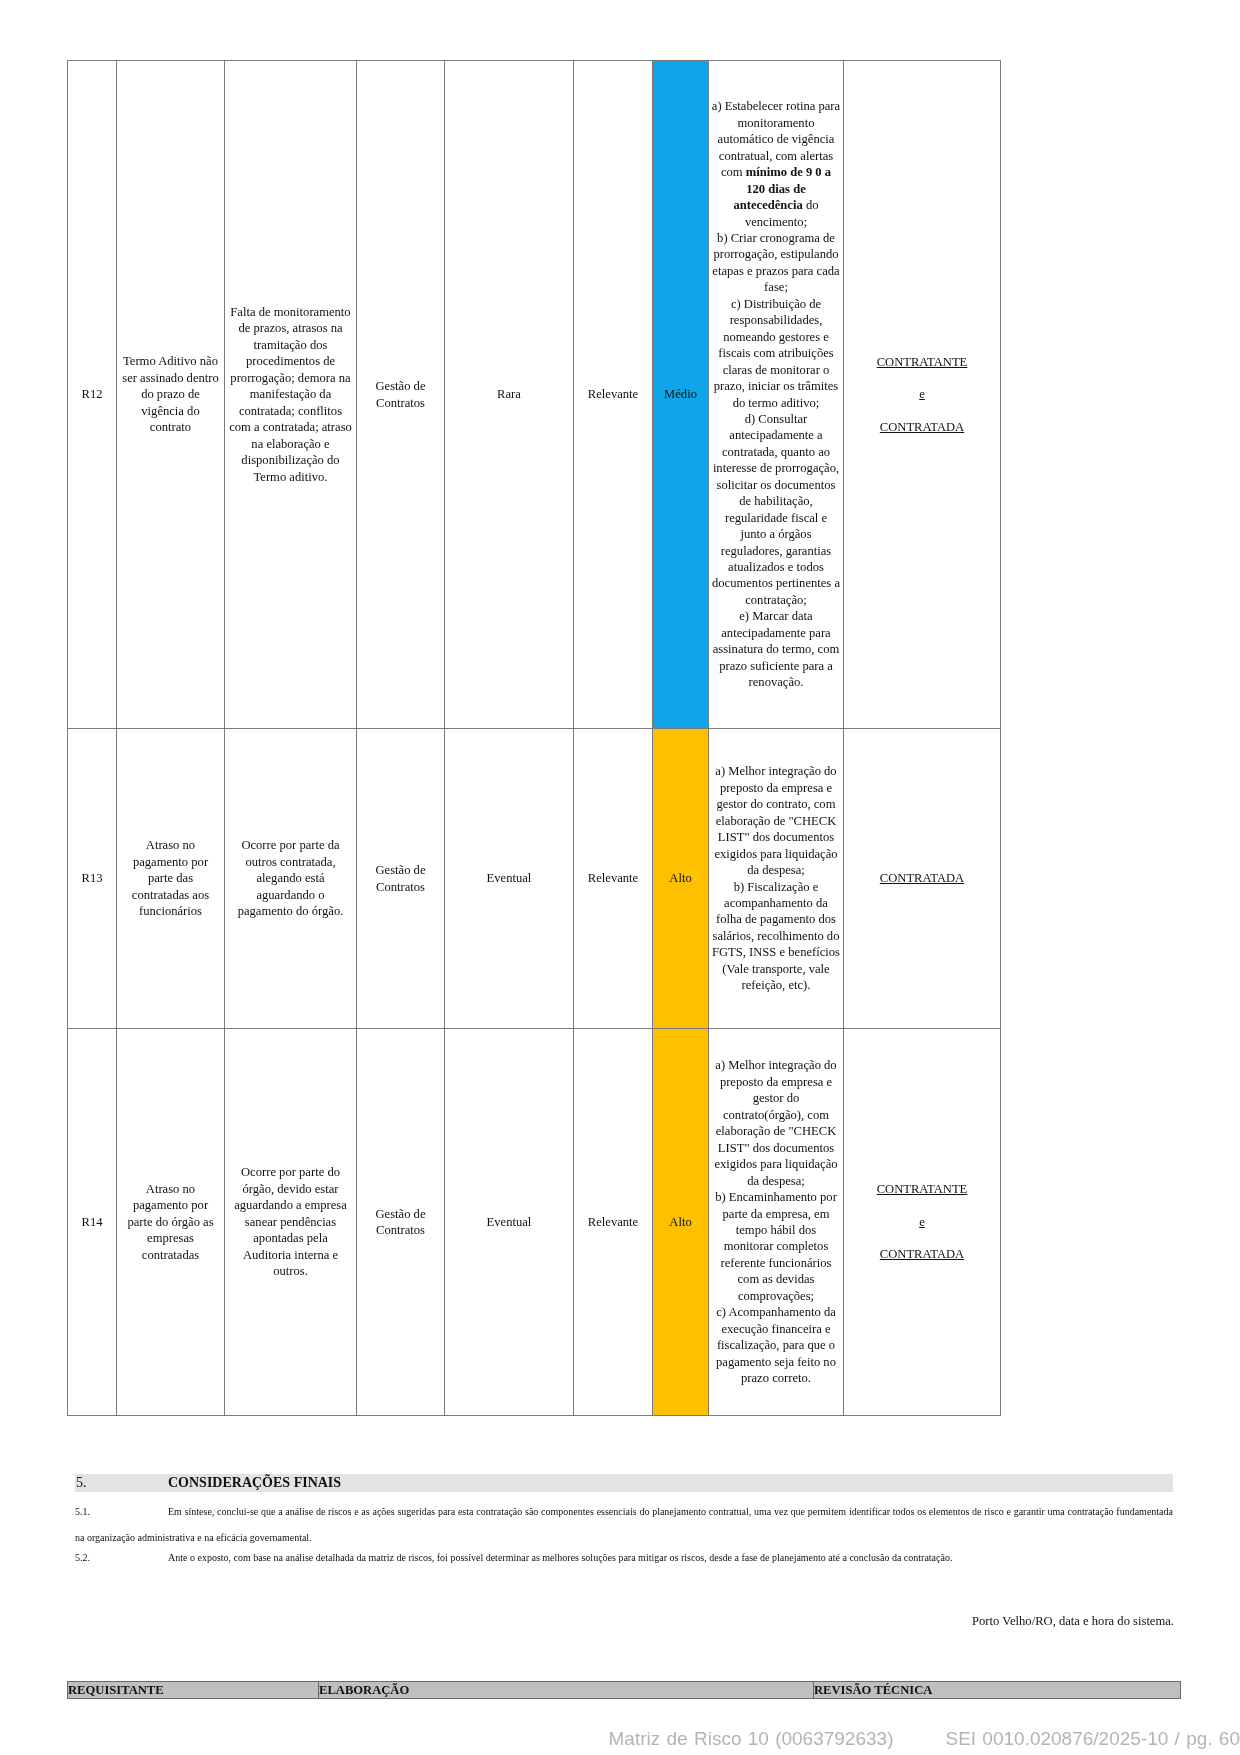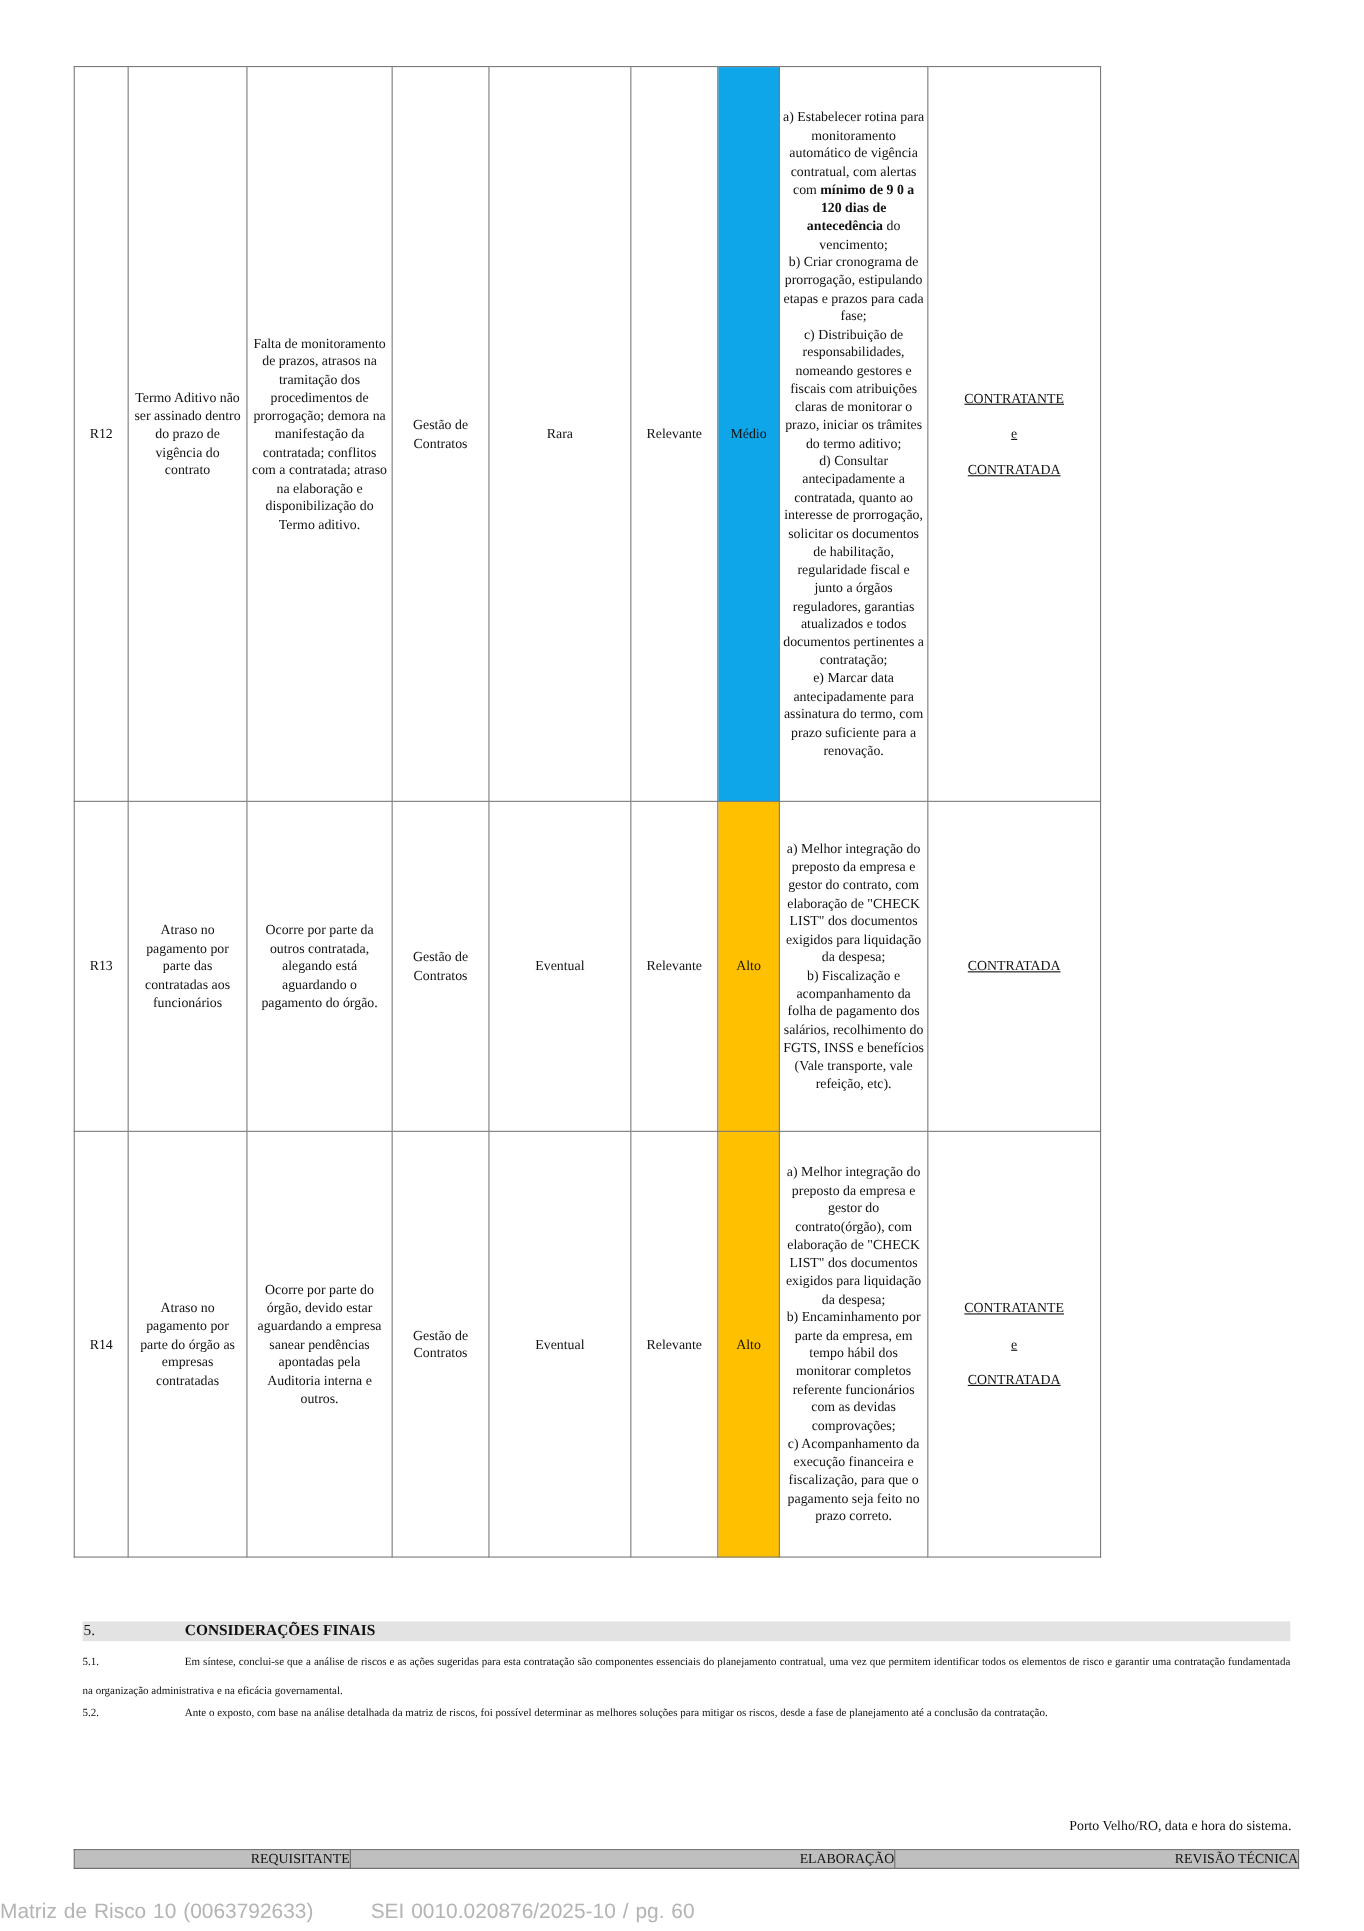--- a/index.html
+++ b/index.html
@@ -14,26 +14,26 @@
   .lvl-alto { background:#ffc000;margin-left:21px; }
   .resp-line { display:block;text-decoration:underline; }
   .resp-gap { display:block; height:16px; }
   .section-head { position:absolute; left:75px; top:1474px; width:1098px; height:18px;
                   background:#e3e3e3; font-size:14px; line-height:18px; }
   .section-head .num { position:absolute; left:1px; top:0; }
   .section-head .title { position:absolute; left:93px; top:0; font-weight:bold; }
   .para { position:absolute; left:75px; width:1098px; font-size:10px; line-height:26px;
           text-align:justify; }
   .para .pnum { display:inline-block; width:93px; }
-  .place-date { position:absolute; right:66px; top:1614px; font-size:12.6px;margin-top:39px; }
+  .place-date { position:absolute; right:66px; top:1614px; font-size:12.6px; }
   .sign-table { position:absolute; left:67px; top:1681px; width:1113px; border-collapse:collapse;
                 table-layout:fixed; }
-  .sign-table td { background:#bfbfbf; border:1px solid #6a6a6a; font-weight:normal;
-                   text-align:right; font-size:12.6px; height:16px; padding:0; }
-  .watermark { position:absolute; left:0; width:1240px; top:1728px; text-align:left;
+  .sign-table td { background:#bfbfbf; border:1px solid #6a6a6a; font-weight:bold;
+                   text-align:left; font-size:12.6px; height:16px; padding:0; }
+  .watermark { position:absolute; left:0; width:1240px; top:1728px; text-align:right;
                font-family:"Liberation Sans","DejaVu Sans",sans-serif; font-size:19px;
                color:#b4b4b4; word-spacing:1px; }
   .watermark span + span { margin-left:52px; }
 </style>
 </head>
 <body>
 
 <table class="risk-table">
   <colgroup>
     <col style="width:49px">

